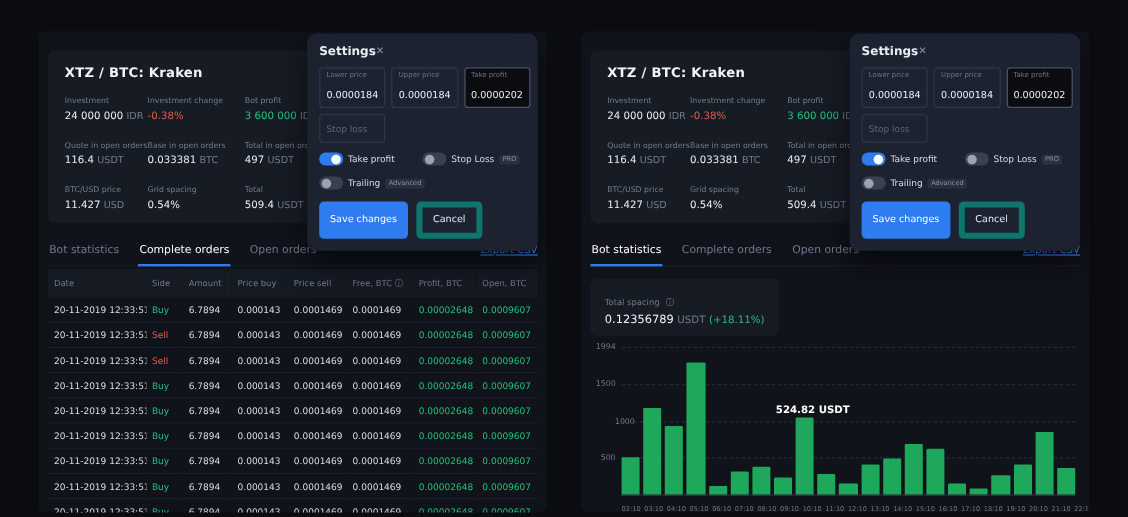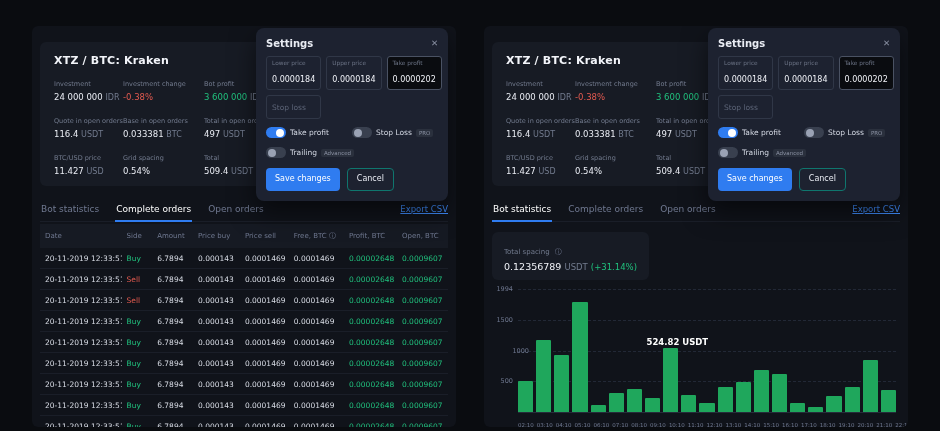--- a/index.html
+++ b/index.html
@@ -13,21 +13,21 @@
   .card-title{font-size:11px;font-weight:700;letter-spacing:.2px;color:#f2f4f9}
   .stats-grid{margin-top:13px;display:grid;grid-template-columns:64px 76px auto;column-gap:5px;row-gap:15px}
   .s-label{font-size:6.5px;color:#727b8e;white-space:nowrap;margin-bottom:4px}
   .s-value{font-size:8.5px;white-space:nowrap;color:#e9ecf3}
   .s-num.red{color:var(--red,#e25a50)}
   .s-num.green{color:var(--green,#20c07d)}
   .s-unit{color:#727b8e;font-size:8px}
 
   
   .settings{position:absolute;top:2px;right:8px;width:192px;background:#1d2230;border-radius:8px;padding:10px 10px 10px;box-shadow:0 10px 26px rgba(0,0,0,.55);z-index:3}
-  .set-head{display:flex;align-items:center;justify-content:space-between}
+  .set-head{display:flex;align-items:center;justify-content:flex-start}
   .set-title{font-size:10px;font-weight:700}
   .close{font-size:8.5px;color:#8a91a3;cursor:pointer;line-height:1}
   .fields{display:grid;grid-template-columns:1fr 1fr 1fr;gap:5px;margin-top:7px}
   .field{border:1px solid #303747;border-radius:3px;min-height:24px;padding:3px 5px 3px;background:transparent}
   .f-label{display:block;font-size:5.8px;color:#6b7385;margin-bottom:1px;white-space:nowrap}
   .f-value{font-size:8px;color:#f0f2f7;white-space:nowrap}
   .field.focused{background:#0a0c10;border-color:#4a5263}
   .field.empty{display:flex;align-items:center}
   .f-placeholder{font-size:7.5px;color:#5d6578}
   .tgl-row{display:flex;align-items:center;margin-top:7px;min-height:13px}
@@ -35,21 +35,21 @@
   .tgl-group.half{width:50%}
   .switch{width:20px;height:11px;border-radius:6px;background:#39404f;position:relative;cursor:pointer;flex:0 0 20px}
   .switch .knob{position:absolute;top:1.5px;left:2px;width:8px;height:8px;border-radius:50%;background:#9aa2b4}
   .switch.on{background:var(--accent,#2f7cf0)}
   .switch.on .knob{left:auto;right:2px;background:#fff}
   .tgl-label{font-size:7.5px;color:#d4d9e4;white-space:nowrap}
   .badge{font-size:5.5px;color:#8a91a3;background:#2a303d;padding:1px 3px;border-radius:2px;white-space:nowrap}
   .btns{display:flex;gap:7px;margin-top:9px}
   .btn{font-family:inherit;font-size:8px;border-radius:4px;padding:6px 9px;border:none;cursor:pointer;line-height:1.1}
   .btn.primary{background:var(--accent,#2f7cf0);color:#fff}
-  .btn.ghost{background:transparent;border:1px solid #0f766e;color:#e9ecf3}
+  .btn.ghost{background:transparent;border:5px solid #0f766e;color:#e9ecf3}
 
   
   .tabs{display:flex;align-items:center;gap:15px;height:26px;margin-top:10px;border-bottom:1px solid #1a1e28}
   .tab{font-size:9px;color:#6f7890;cursor:pointer;position:relative;padding:7px 1px}
   .tab.active{color:#fff}
   .tab.active::after{content:"";position:absolute;left:0;right:0;bottom:-1px;height:2px;background:var(--accent,#2f7cf0)}
   .export{margin-left:auto;font-size:8.5px;color:var(--link,#3f8cfd);text-decoration:underline;cursor:pointer}
 
   
   .orders{width:100%;border-collapse:collapse;table-layout:fixed;margin-top:2px}
@@ -410,21 +410,21 @@
     </nav>
 
     <div class="profit-chip">
       <div>
         <span class="chip-label">Total spacing</span>
         <span class="info">ⓘ</span>
       </div>
       <div class="chip-value">
         <span class="chip-num">0.12356789</span>
         <span class="chip-unit">USDT</span>
-        <span class="chip-chg">(+31.14%)</span>
+        <span class="chip-chg">(+18.11%)</span>
       </div>
     </div>
 
     <div class="chart">
       <div class="plot">
         <div class="gridhost">
             <div class="gridline" style="bottom: 25%;"></div>
             <div class="gridline" style="bottom: 50%;"></div>
             <div class="gridline" style="bottom: 75%;"></div>
             <div class="gridline" style="bottom: 100%;"></div>

